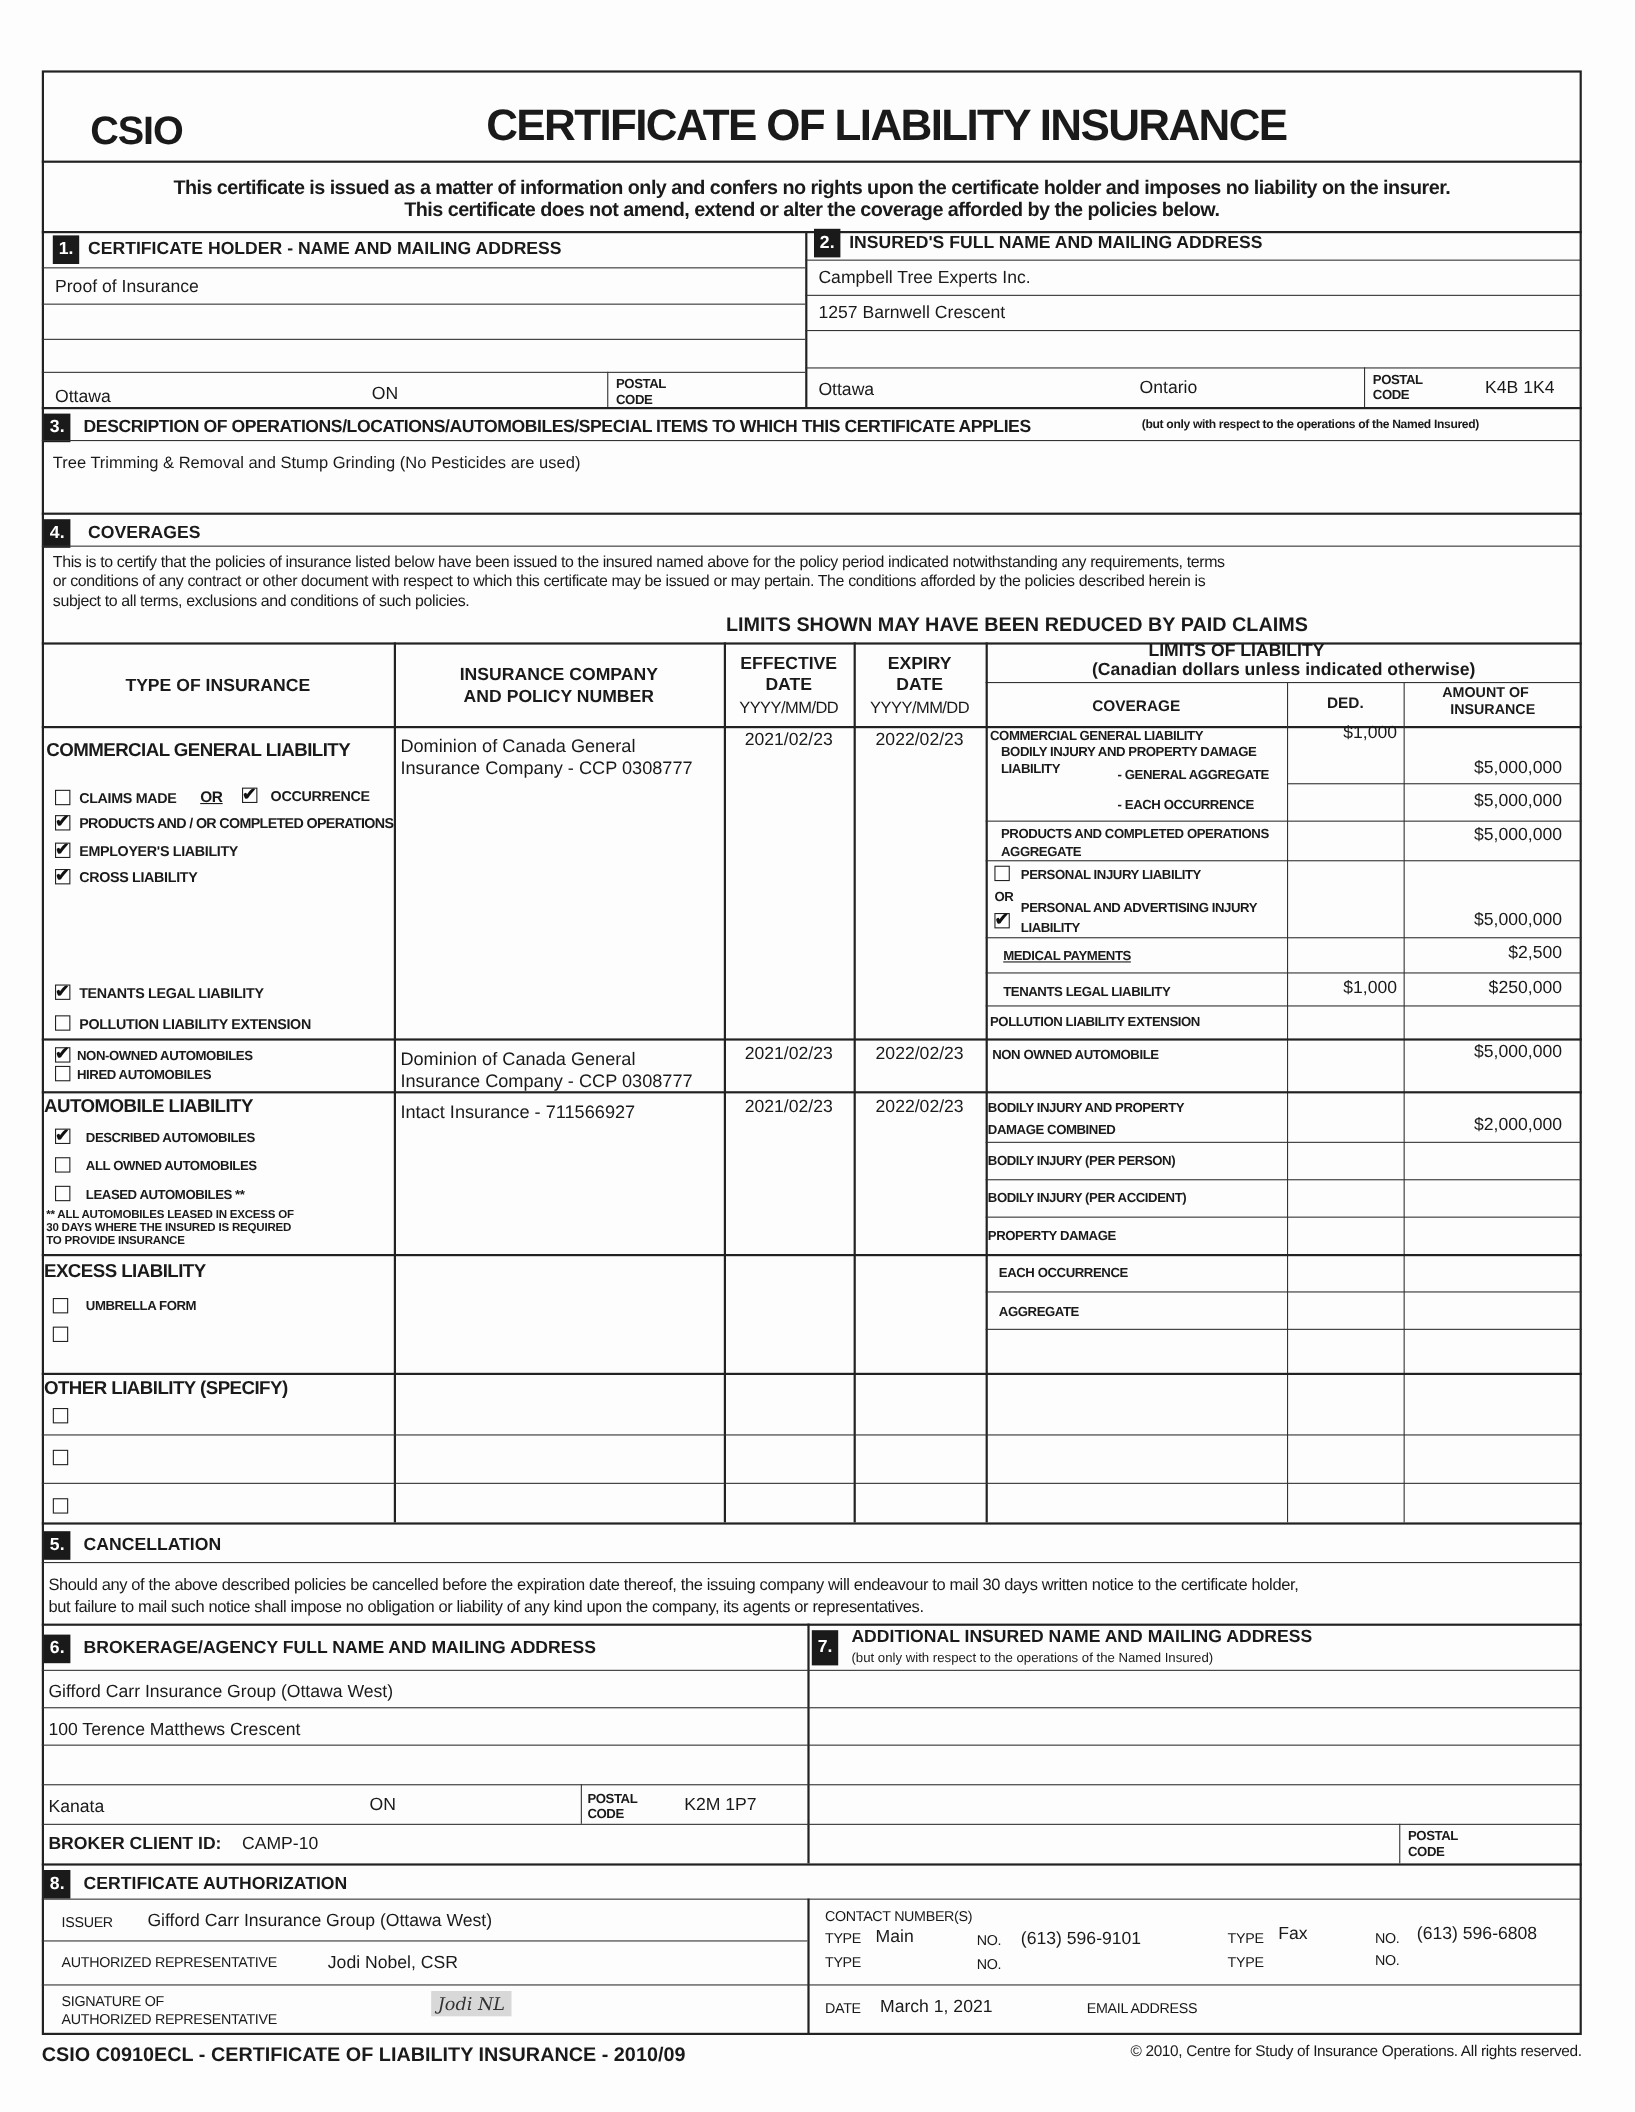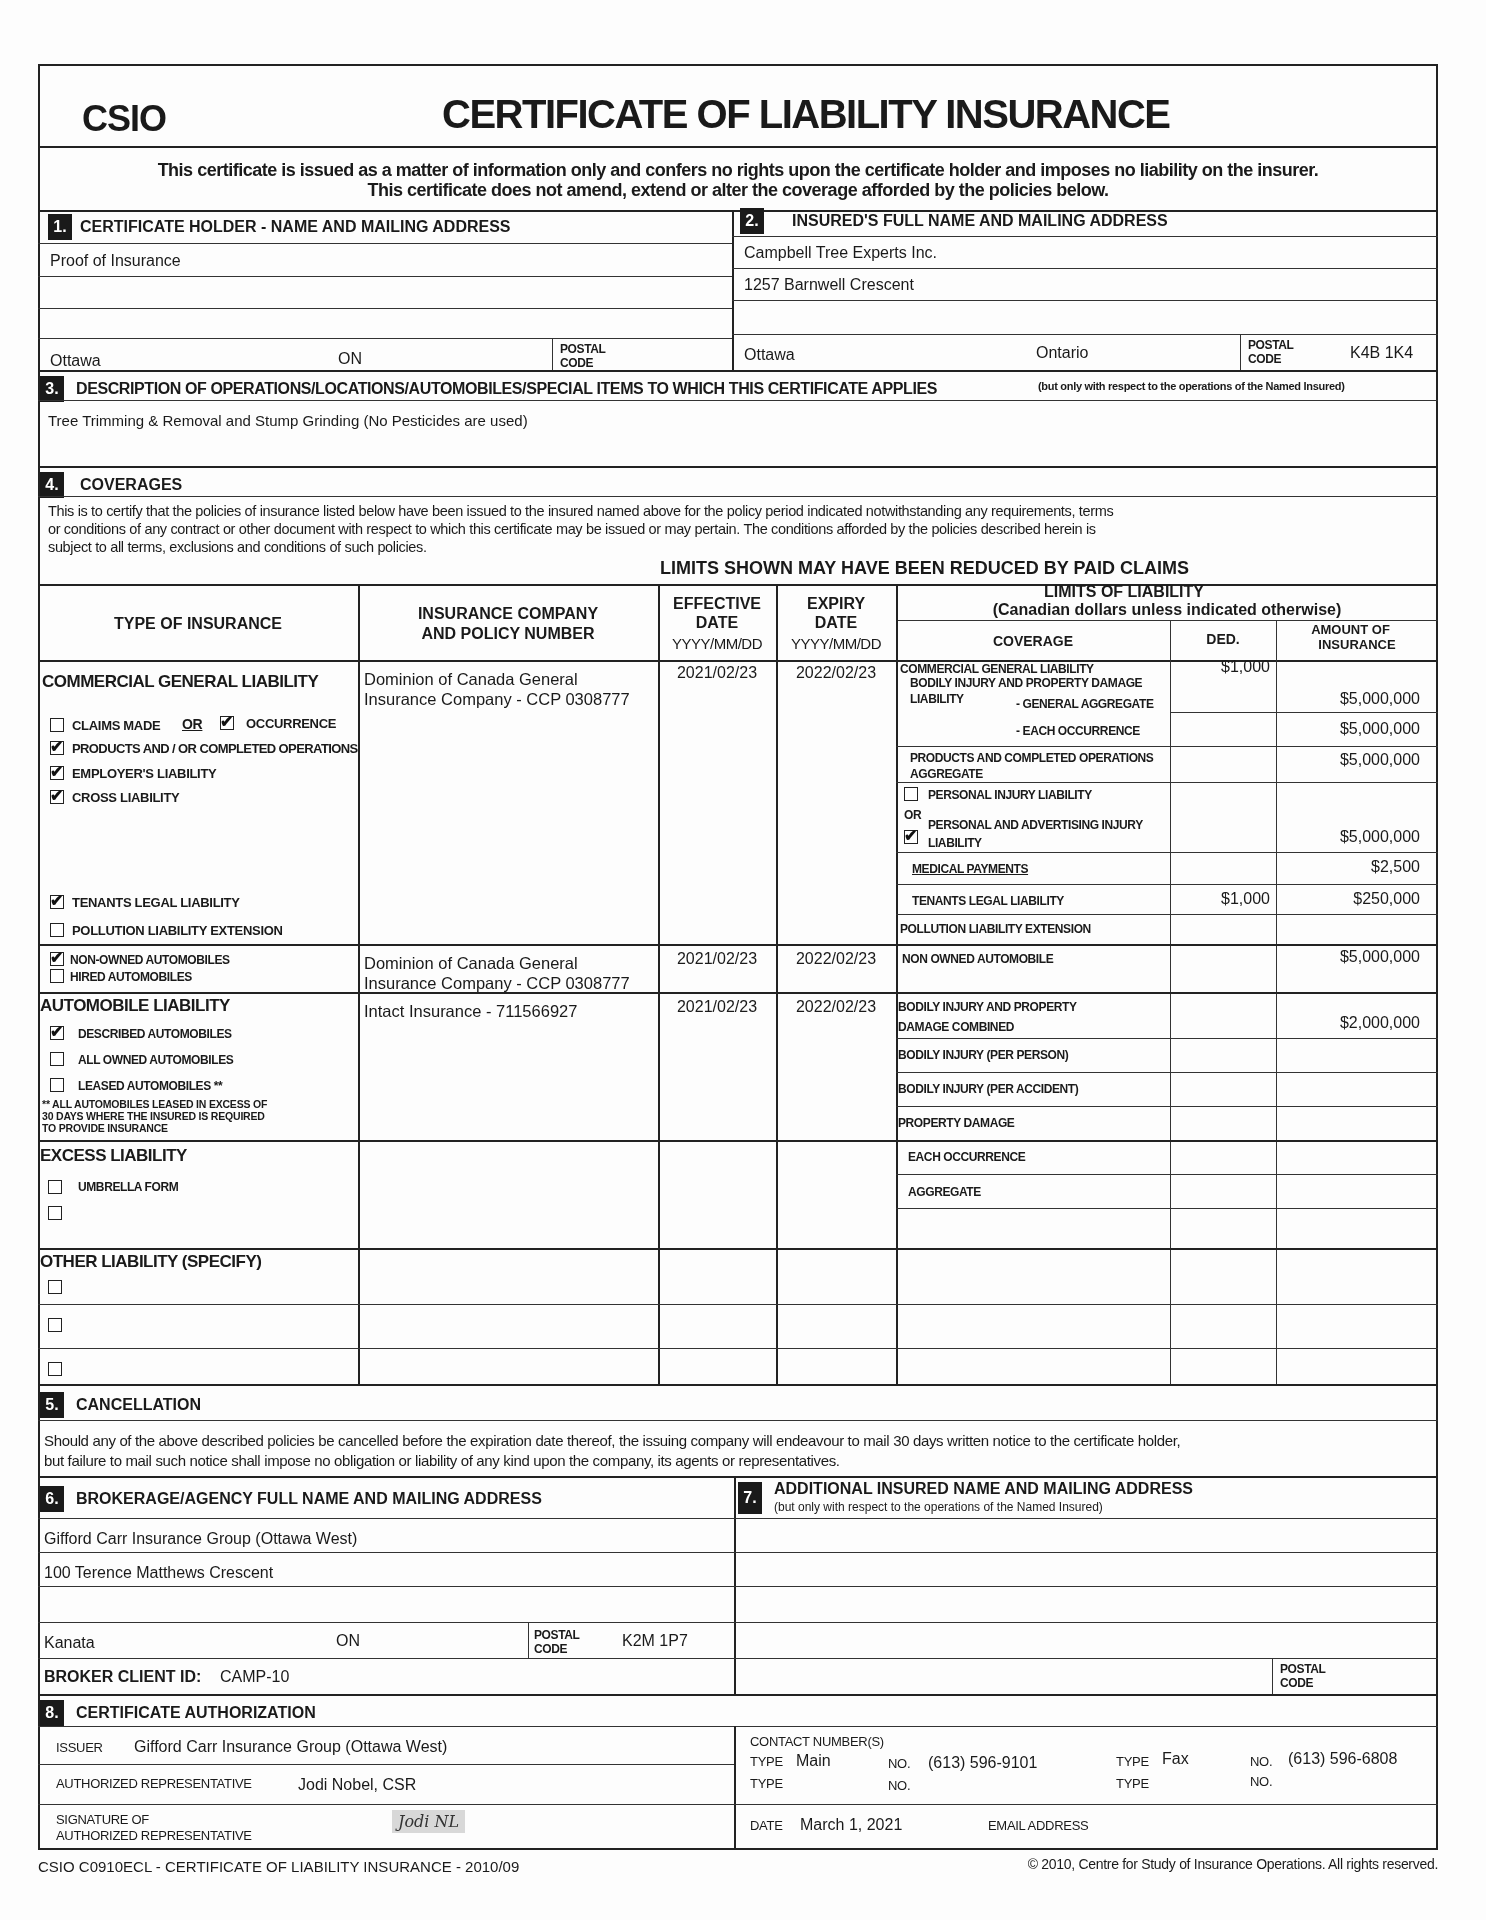--- a/index.html
+++ b/index.html
@@ -30,21 +30,21 @@
 <div class="abs" style="left:442px; top:92px; font-size:40px; font-weight:bold; letter-spacing:-1.5px; white-space:nowrap;">CERTIFICATE OF LIABILITY INSURANCE</div>
 <div class="hline" style="left:38px; top:146px; width:1400px;"></div>
 <div class="abs" style="left:40px; top:160px; width:1396px; text-align:center; font-size:18px; font-weight:bold; letter-spacing:-0.5px; white-space:nowrap;">This certificate is issued as a matter of information only and confers no rights upon the certificate holder and imposes no liability on the insurer.</div>
 <div class="abs" style="left:40px; top:180px; width:1396px; text-align:center; font-size:18px; font-weight:bold; letter-spacing:-0.5px; white-space:nowrap;">This certificate does not amend, extend or alter the coverage afforded by the policies below.</div>
 
 <div class="hline" style="left:38px; top:210px; width:1400px;"></div>
 <div class="vline" style="left:732px; top:210px; height:160px;"></div>
 <div class="sec-num" style="left:48px; top:214px;">1.</div>
 <div class="sec-title" style="left:80px; top:218px;">CERTIFICATE HOLDER -  NAME AND MAILING ADDRESS</div>
 <div class="sec-num" style="left:740px; top:208px;">2.</div>
-<div class="sec-title" style="left:772px; top:212px;margin-left:20px;">INSURED'S FULL NAME AND MAILING ADDRESS</div>
+<div class="sec-title" style="left:772px; top:212px;">INSURED'S FULL NAME AND MAILING ADDRESS</div>
 
 <div class="hthin" style="left:38px; top:243px; width:694px;"></div>
 <div class="hthin" style="left:732px; top:236px; width:706px;"></div>
 <div class="val" style="left:50px; top:252px;">Proof of Insurance</div>
 <div class="val" style="left:744px; top:244px;">Campbell Tree Experts Inc.</div>
 <div class="hthin" style="left:38px; top:276px; width:694px;"></div>
 <div class="hthin" style="left:732px; top:268px; width:706px;"></div>
 <div class="val" style="left:744px; top:276px;">1257 Barnwell Crescent</div>
 <div class="hthin" style="left:38px; top:308px; width:694px;"></div>
 <div class="hthin" style="left:732px; top:300px; width:706px;"></div>
@@ -270,14 +270,14 @@
 <div class="val" style="left:1288px; top:1750px;">(613) 596-6808</div>
 <div class="lbl" style="left:750px; top:1776px; font-weight:normal;">TYPE</div>
 <div class="lbl" style="left:888px; top:1778px; font-weight:normal;">NO.</div>
 <div class="lbl" style="left:1116px; top:1776px; font-weight:normal;">TYPE</div>
 <div class="lbl" style="left:1250px; top:1774px; font-weight:normal;">NO.</div>
 
 <div class="lbl" style="left:750px; top:1818px; font-weight:normal;">DATE</div>
 <div class="val" style="left:800px; top:1816px;">March 1, 2021</div>
 <div class="lbl" style="left:988px; top:1818px; font-weight:normal;">EMAIL ADDRESS</div>
 
-<div class="abs" style="left:38px; top:1858px; font-size:15px; font-weight:normal; white-space:nowrap;">CSIO C0910ECL - CERTIFICATE OF LIABILITY INSURANCE - 2010/09</div>
+<div class="abs" style="left:38px; top:1858px; font-size:18px; font-weight:bold; white-space:nowrap;">CSIO C0910ECL - CERTIFICATE OF LIABILITY INSURANCE - 2010/09</div>
 <div class="abs" style="left:900px; top:1856px; width:538px; text-align:right; font-size:14px; white-space:nowrap; letter-spacing:-0.3px;">© 2010, Centre for Study of Insurance Operations. All rights reserved.</div>
 
 </body></html>

